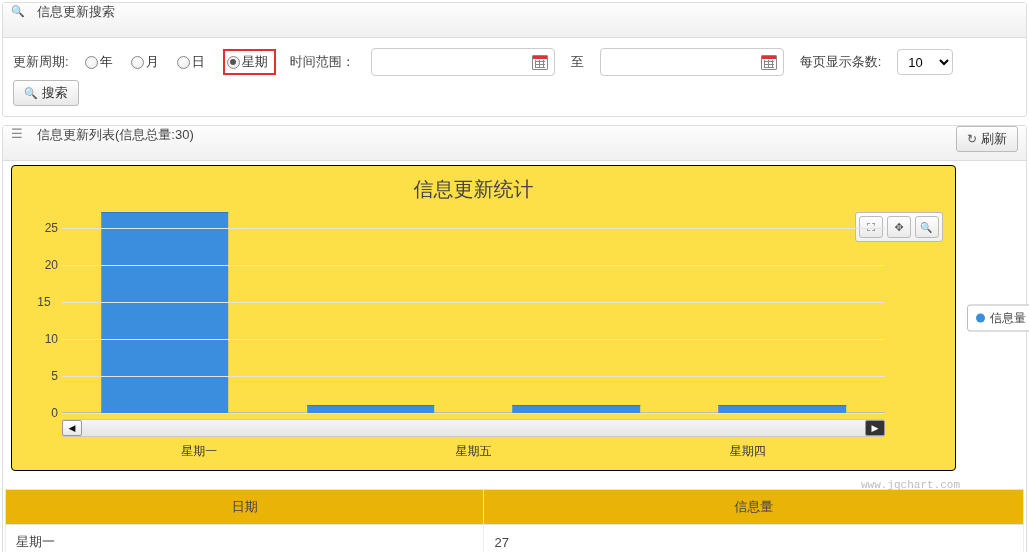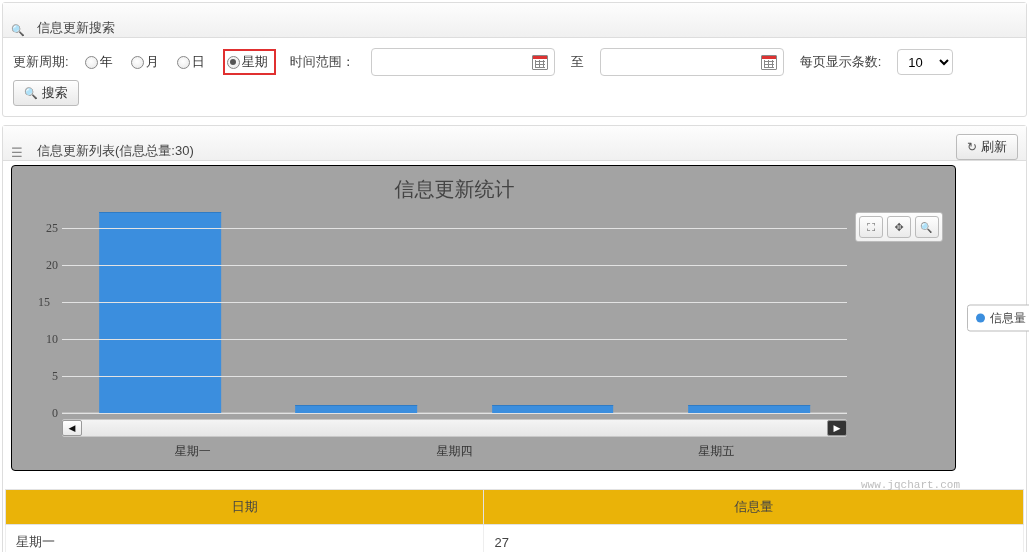--- a/index.html
+++ b/index.html
@@ -15,21 +15,21 @@
     border: 1px solid #ddd;
     border-radius: 3px;
     margin: 2px 2px 8px 2px;
     background: #fff;
   }
   .panel-header {
     background: linear-gradient(#fdfdfd, #f0f0f0);
     border-bottom: 1px solid #ddd;
     height: 34px;
     display: flex;
-    align-items: flex-end;
+    align-items: flex-start;
     padding: 0 8px;
     color: #555;
   }
   .panel-header .icon-cell {
     width: 22px;
     display: flex;
     align-items: center;
     justify-content: flex-start;
     color: #888;
     font-size: 13px;
@@ -135,23 +135,22 @@
     width: 100%;
     padding-top: 6px;
   }
 
   
   .chart-wrap {
     border: 1.5px solid #000;
     border-radius: 4px;
     margin: 4px 8px 2px 8px;
     position: relative;
-    padding: 6px 108px 10px 50px;
-    background: #a3a3a3;
-    font-family: Liberation Serif, serif;
+    padding: 6px 70px 10px 50px;
+    background: #fde047;
   }
   .chart-title {
     text-align: center;
     font-size: 20px;
     color: #444;
     padding: 4px 0 6px 0;
   }
   .chart-tools {
     position: absolute;
     right: 12px;
@@ -434,22 +433,22 @@
           <div class="ytick" style="top: 7.40741%;">25</div>
         </div>
 
       <div class="hscroll">
         <span class="arrow left">◀</span>
         <span class="arrow right">▶</span>
       </div>
 
       <div class="xlabels" id="xlabels">
           <div class="xl">星期一</div>
+          <div class="xl">星期五</div>
           <div class="xl">星期四</div>
-          <div class="xl">星期五</div>
         </div>
     </div>
 
     <div class="legend">
       <span class="ldot"></span>
       <span>信息量</span>
     </div>
     <div class="watermark">www.jqchart.com</div>
   </div>
 

